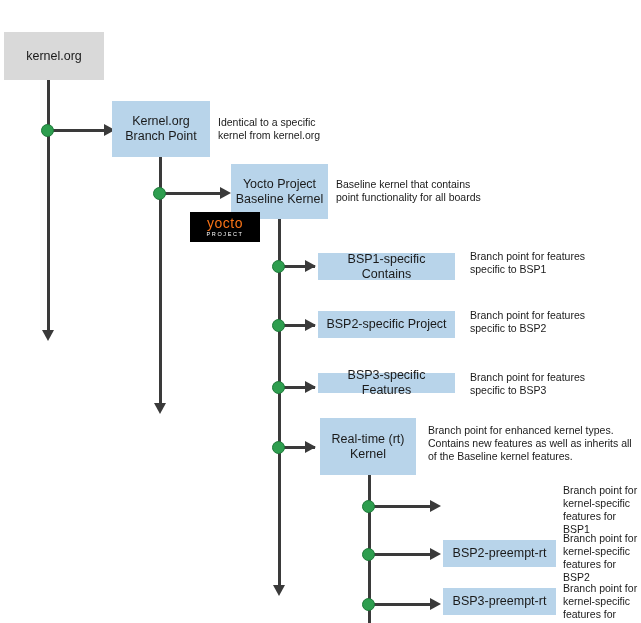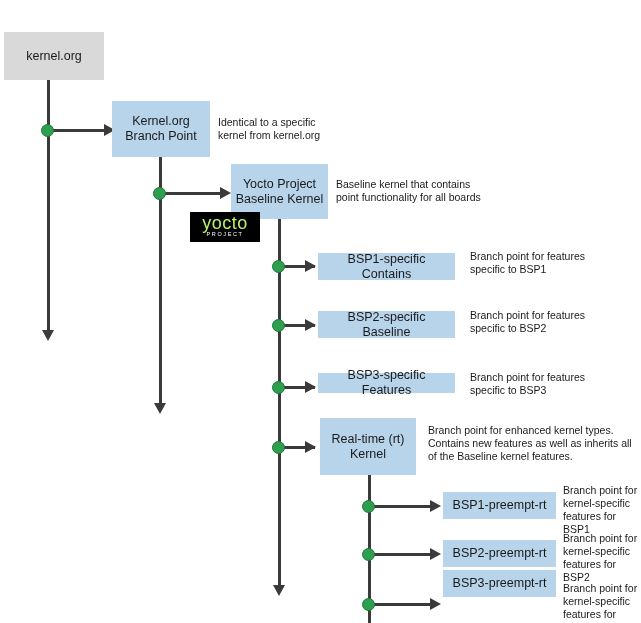--- a/index.html
+++ b/index.html
@@ -86,22 +86,22 @@
   .yocto-logo {
     position: absolute;
     background: #000000;
     display: flex;
     flex-direction: column;
     align-items: center;
     justify-content: center;
     box-sizing: border-box;
   }
   .yocto-logo .yl-main {
-    color: #bef264;
-    font-size: 18px;
+    color: #f97316;
+    font-size: 14px;
     letter-spacing: 0.5px;
     line-height: 14px;
   }
   .yocto-logo .yl-sub {
     color: #ffffff;
     font-size: 5.5px;
     letter-spacing: 1.6px;
     line-height: 8px;
   }
 </style>
@@ -156,21 +156,21 @@
   <div class="node" style="left:318px; top:225px; width:137px; height:27px;">
     <span>BSP1-specific Contains</span>
   </div>
   <div class="note" style="left:470px; top:222px; width:150px;">Branch point for features
 specific to BSP1</div>
 
   <div class="hline" style="left:279px; top:296px; width:36px;"></div>
   <div class="arrow-right" style="left:305px; top:291px;"></div>
   <div class="dot" style="left:272px; top:291px;"></div>
   <div class="node" style="left:318px; top:283px; width:137px; height:27px;">
-    <span>BSP2-specific Baseline</span>
+    <span>BSP2-specific Project</span>
   </div>
   <div class="note" style="left:470px; top:281px; width:150px;">Branch point for features
 specific to BSP2</div>
 
   <div class="hline" style="left:279px; top:358px; width:36px;"></div>
   <div class="arrow-right" style="left:305px; top:353px;"></div>
   <div class="dot" style="left:272px; top:353px;"></div>
   <div class="node" style="left:318px; top:345px; width:137px; height:20px;">
     <span>BSP3-specific Features</span>
   </div>
@@ -187,40 +187,37 @@
   <div class="note" style="left:428px; top:396px; width:210px;">Branch point for enhanced kernel types.
 Contains new features as well as inherits all
 of the Baseline kernel features.</div>
 
   <div class="vline" style="left:368px; top:447px; height:160px;"></div>
   <div class="arrow-down" style="left:363px; top:605px;"></div>
 
   <div class="hline" style="left:369px; top:477px; width:62px;"></div>
   <div class="arrow-right" style="left:430px; top:472px;"></div>
   <div class="dot" style="left:362px; top:472px;"></div>
-  <div class="node" style="left:443px; top:464px; width:113px; height:27px;">
-    <span>BSP1-preempt-rt</span>
-  </div>
   <div class="note" style="left:563px; top:456px; width:80px;">Branch point for
 kernel-specific
 features for BSP1</div>
 
   <div class="hline" style="left:369px; top:525px; width:62px;"></div>
   <div class="arrow-right" style="left:430px; top:520px;"></div>
   <div class="dot" style="left:362px; top:520px;"></div>
   <div class="node" style="left:443px; top:512px; width:113px; height:27px;text-align:center;">
     <span>BSP2-preempt-rt</span>
   </div>
   <div class="note" style="left:563px; top:504px; width:80px;">Branch point for
 kernel-specific
 features for BSP2</div>
 
   <div class="hline" style="left:369px; top:575px; width:62px;"></div>
   <div class="arrow-right" style="left:430px; top:570px;"></div>
   <div class="dot" style="left:362px; top:570px;"></div>
-  <div class="node" style="left:443px; top:542px; width:113px; height:27px;">
+  <div class="node" style="left:443px; top:560px; width:113px; height:27px;">
     <span>BSP3-preempt-rt</span>
   </div>
   <div class="note" style="left:563px; top:554px; width:80px;">Branch point for
 kernel-specific
 features for BSP3</div>
 
 </div>
 
 </body></html>

